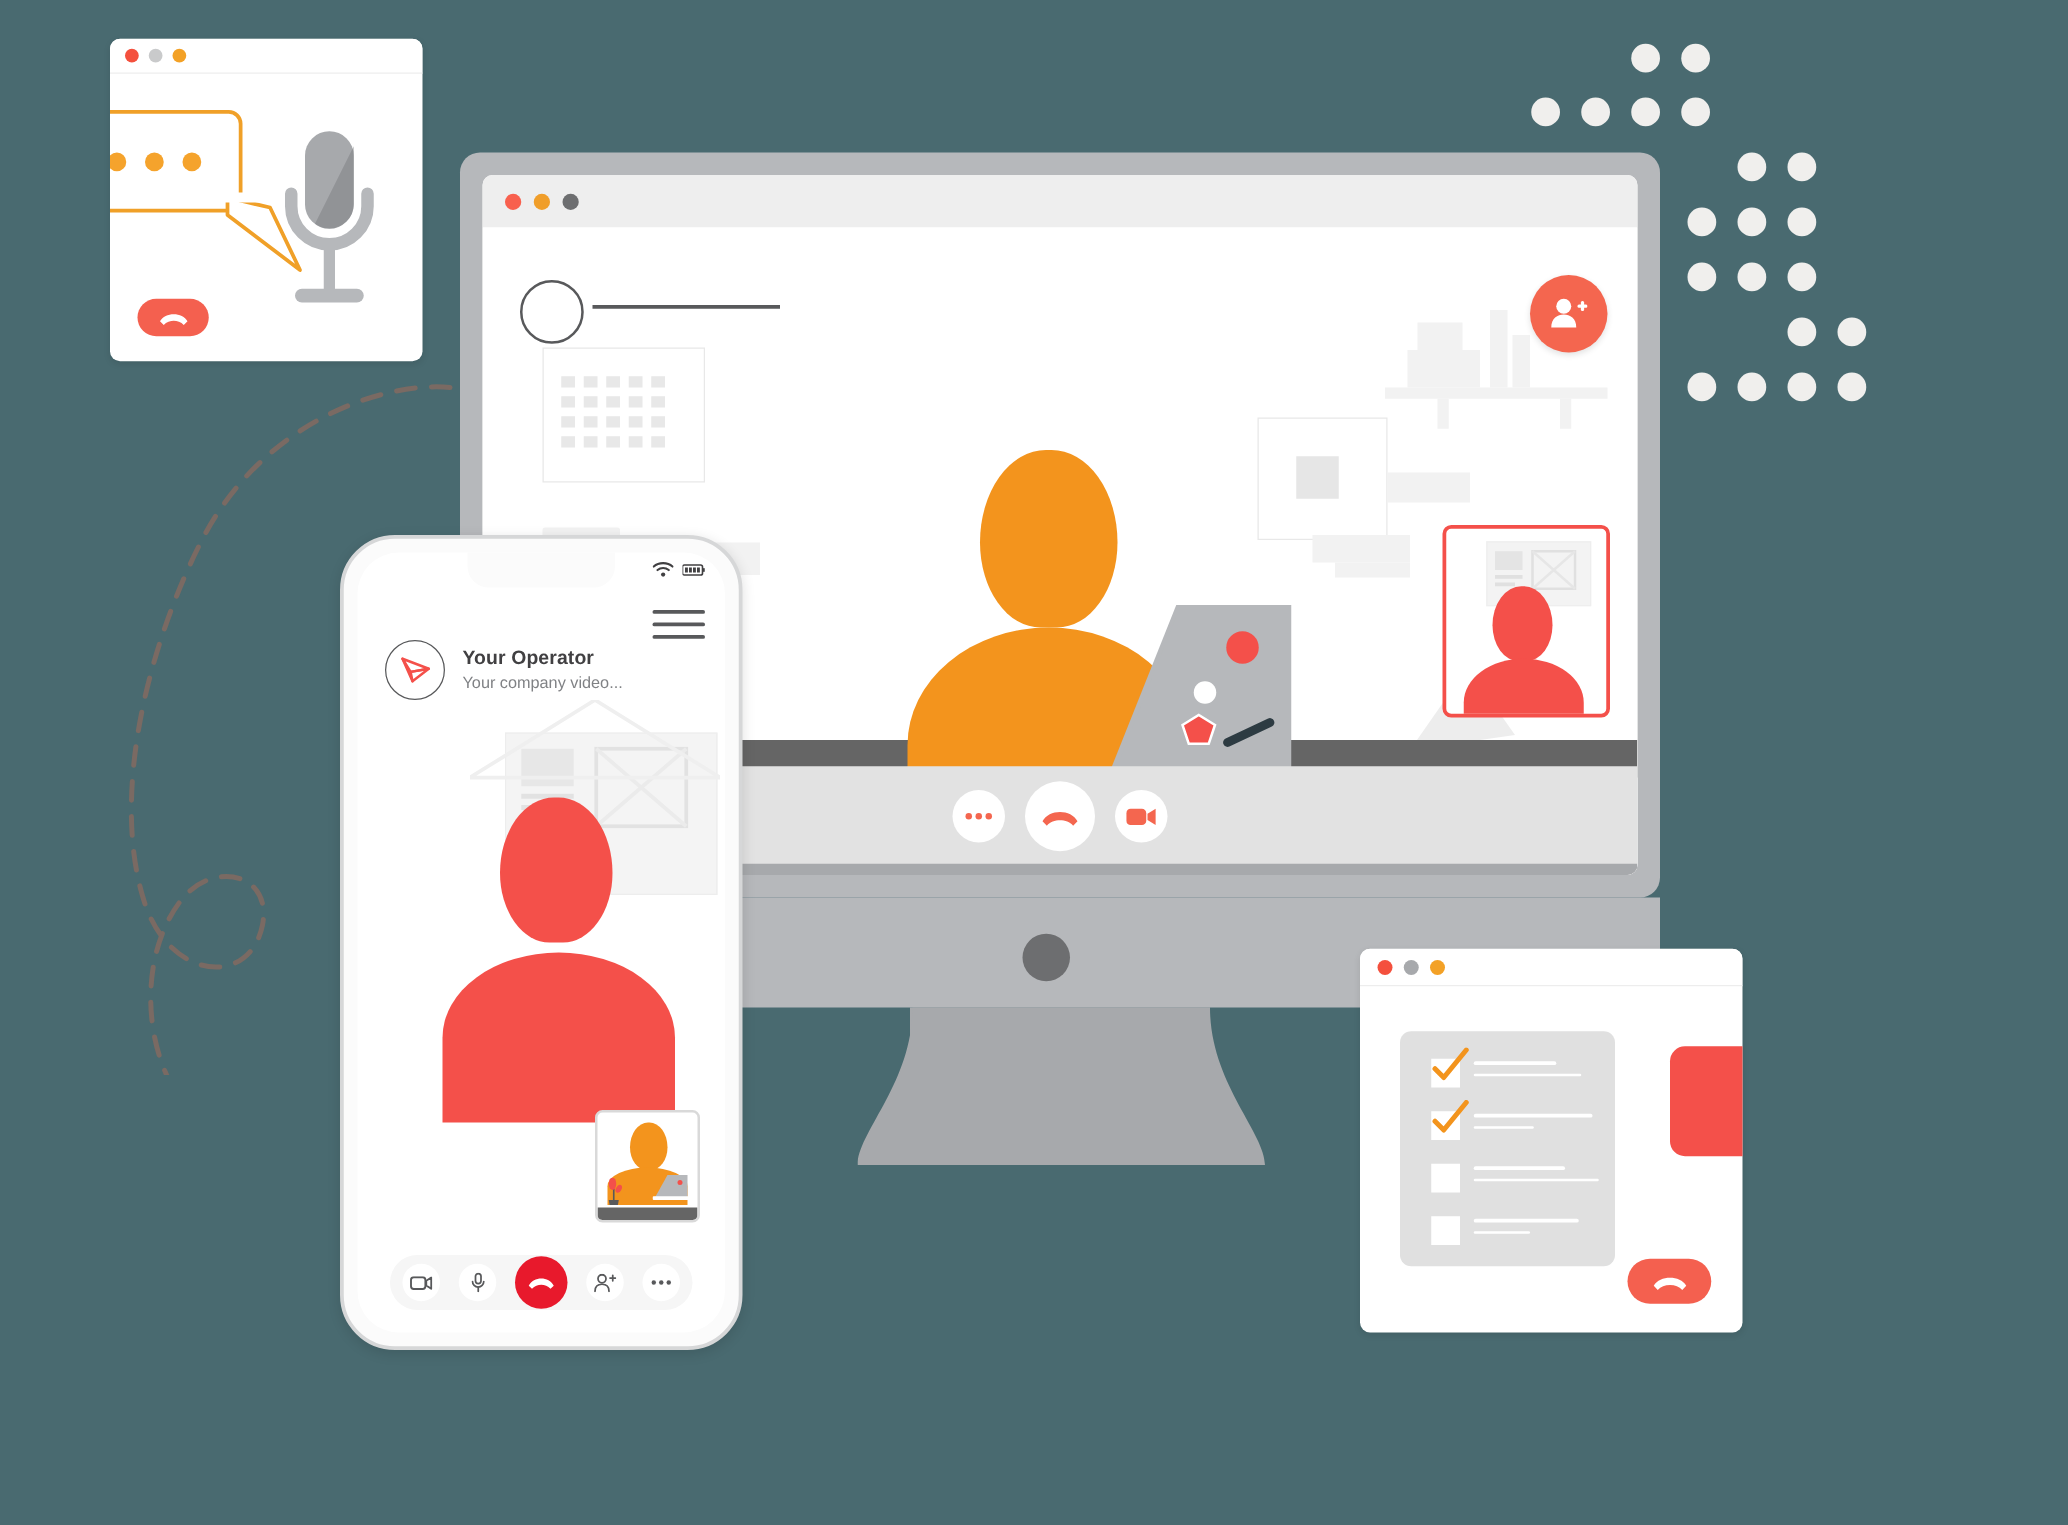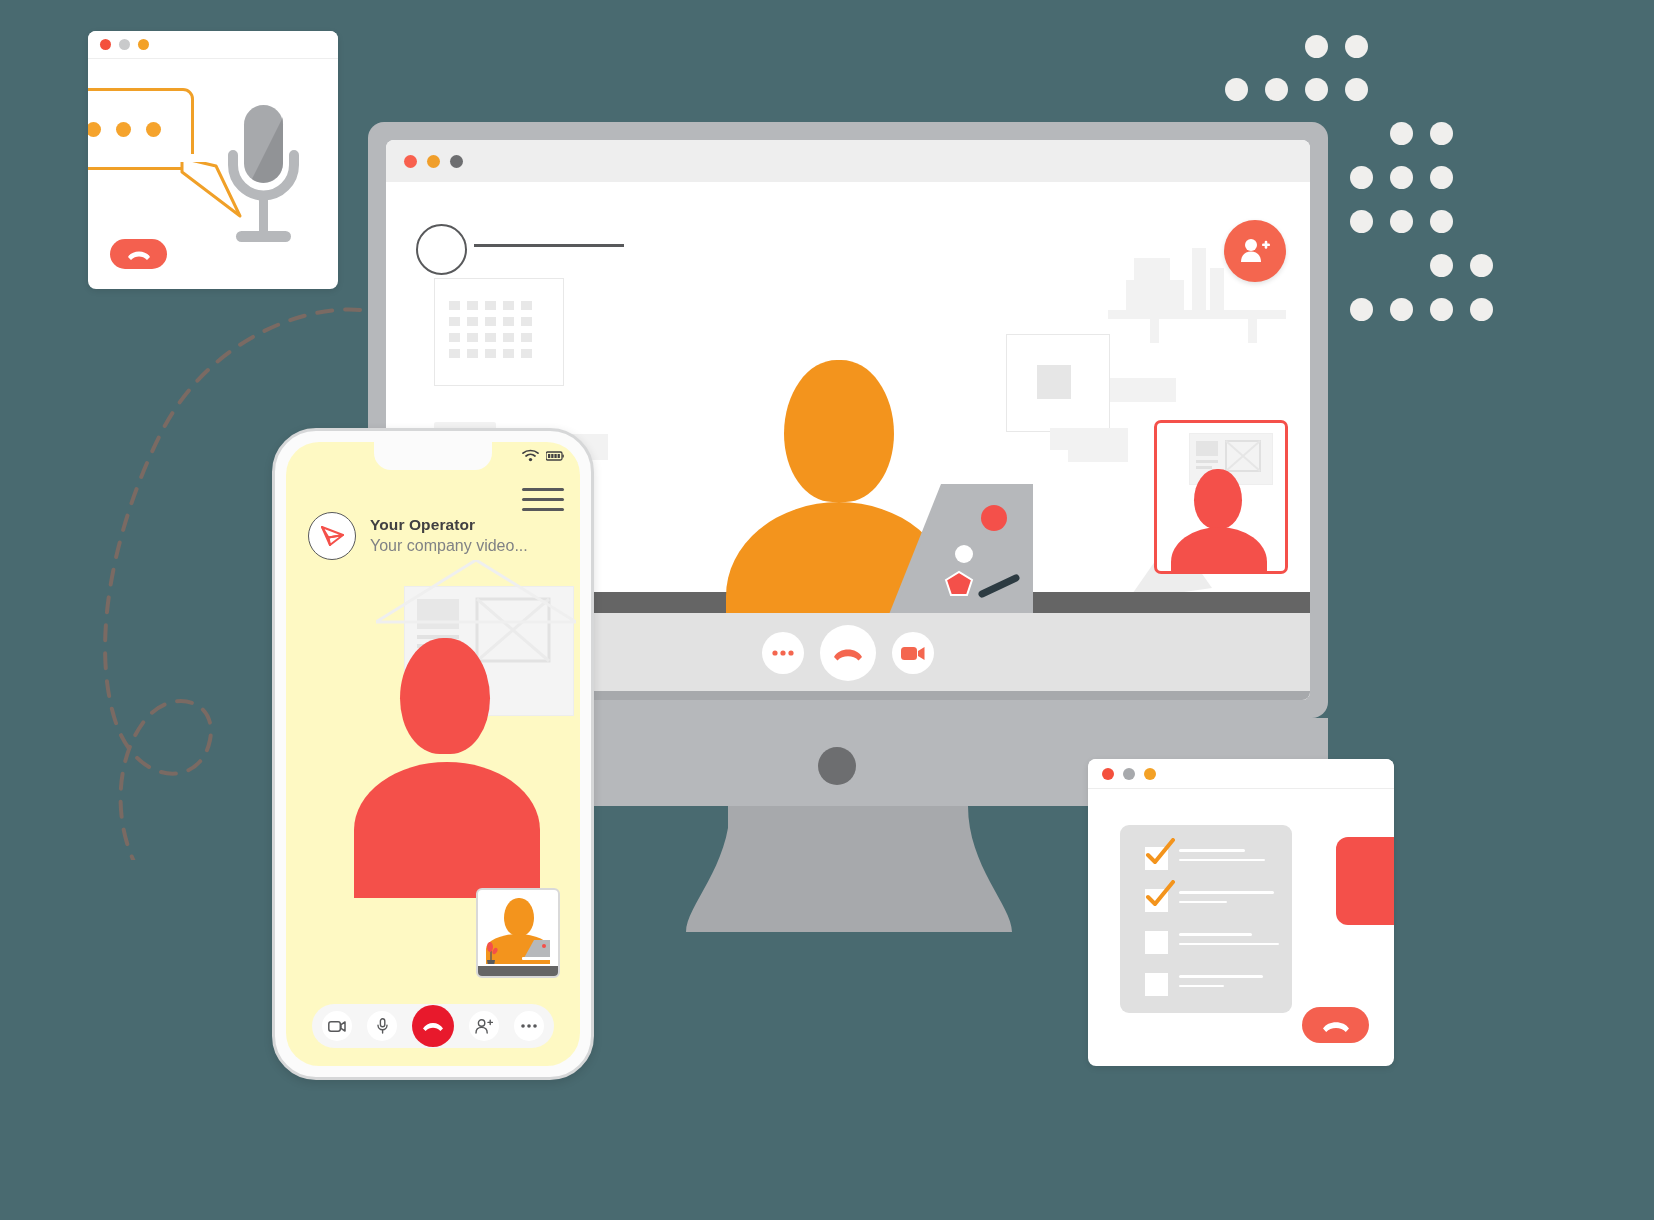--- a/index.html
+++ b/index.html
@@ -73,29 +73,29 @@
   .wf{position:absolute;background:#f2f2f2;}
   .wfb{position:absolute;border:1px solid #e8e8e8;background:#fff;}
 
   .addbtn{position:absolute;right:24px;top:38px;width:62px;height:62px;border-radius:50%;background:#f4664f;display:flex;align-items:center;justify-content:center;box-shadow:0 2px 5px rgba(0,0,0,.12);}
 
   .pip{position:absolute;right:22px;bottom:126px;width:128px;height:148px;border:3px solid #f4504a;border-radius:7px;background:#fff;overflow:hidden;}
 
   
   #phone{left:272px;top:428px;width:322px;height:652px;}
   .ph-shell{position:absolute;inset:0;background:#fbfbfb;border:3px solid #d6d7d8;border-radius:44px;box-shadow:0 3px 10px rgba(0,0,0,.12);}
-  .ph-screen{position:absolute;left:14px;top:14px;right:14px;bottom:14px;background:#fef9c3;border-radius:33px;overflow:hidden;}
+  .ph-screen{position:absolute;left:14px;top:14px;right:14px;bottom:14px;background:#ffffff;border-radius:33px;overflow:hidden;}
   .notch{position:absolute;left:50%;top:0;transform:translateX(-50%);width:118px;height:28px;background:#fbfbfb;border-radius:0 0 17px 17px;}
   .ph-status{position:absolute;right:16px;top:7px;display:flex;align-items:center;gap:7px;}
   .ph-burger{position:absolute;right:16px;top:46px;width:42px;}
   .ph-burger span{display:block;height:3px;background:#58595b;border-radius:2px;margin-bottom:7px;}
   .ph-brand{position:absolute;left:22px;top:70px;display:flex;align-items:center;gap:14px;}
   .ph-logo{width:46px;height:46px;border-radius:50%;border:1.5px solid #58595b;background:#fff;display:flex;align-items:center;justify-content:center;}
   .ph-name{font-size:15.5px;font-weight:bold;color:#414042;letter-spacing:.1px;line-height:1.25;}
-  .ph-sub{font-size:16px;color:#808285;line-height:1.3;margin-top:2px;}
+  .ph-sub{font-size:13px;color:#808285;line-height:1.3;margin-top:2px;}
   .ph-pip{position:absolute;right:20px;bottom:88px;width:80px;height:86px;background:#fff;border:2px solid #d9d9d9;border-radius:6px;overflow:hidden;}
   .ph-ctrl{position:absolute;left:50%;transform:translateX(-50%);bottom:18px;width:242px;height:44px;background:#f6f6f6;border-radius:24px;display:flex;align-items:center;justify-content:space-between;padding:0 10px;box-sizing:border-box;}
   .pcbtn{width:30px;height:30px;border-radius:50%;background:#fff;display:flex;align-items:center;justify-content:center;}
   .pcbtn.end{width:42px;height:42px;background:#e8192c;}
 
   
   #checkWin{left:1088px;top:759px;width:306px;height:307px;border-radius:8px;}
   #checkWin .win-bar{height:29px;background:#fff;border-bottom:1px solid #ededed;}
   .cl-card{position:absolute;left:32px;top:66px;width:172px;height:188px;background:#e0e0e0;border-radius:9px;}
   .cl-row{position:absolute;display:flex;align-items:flex-start;gap:11px;}

